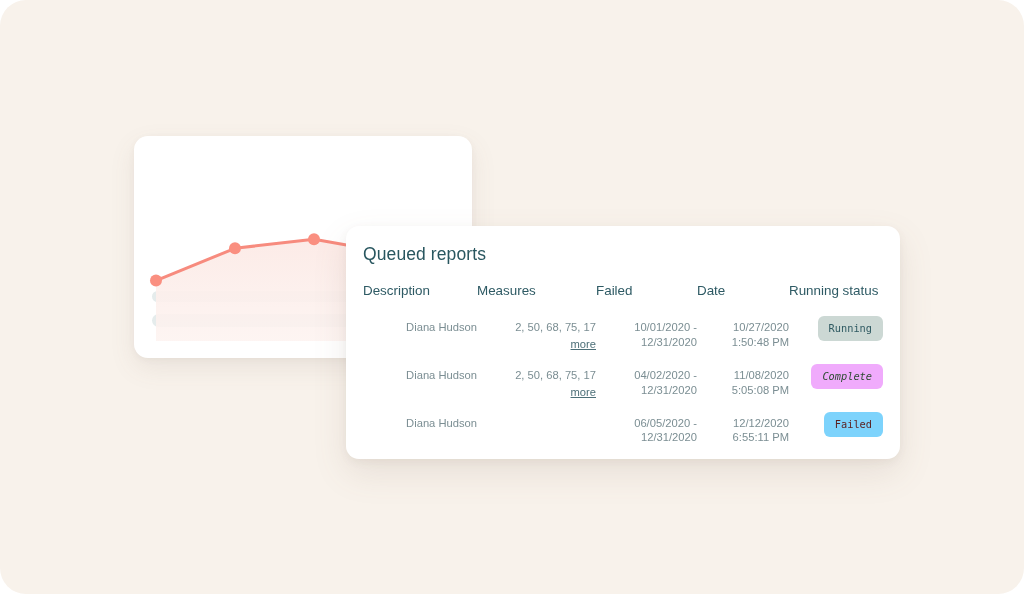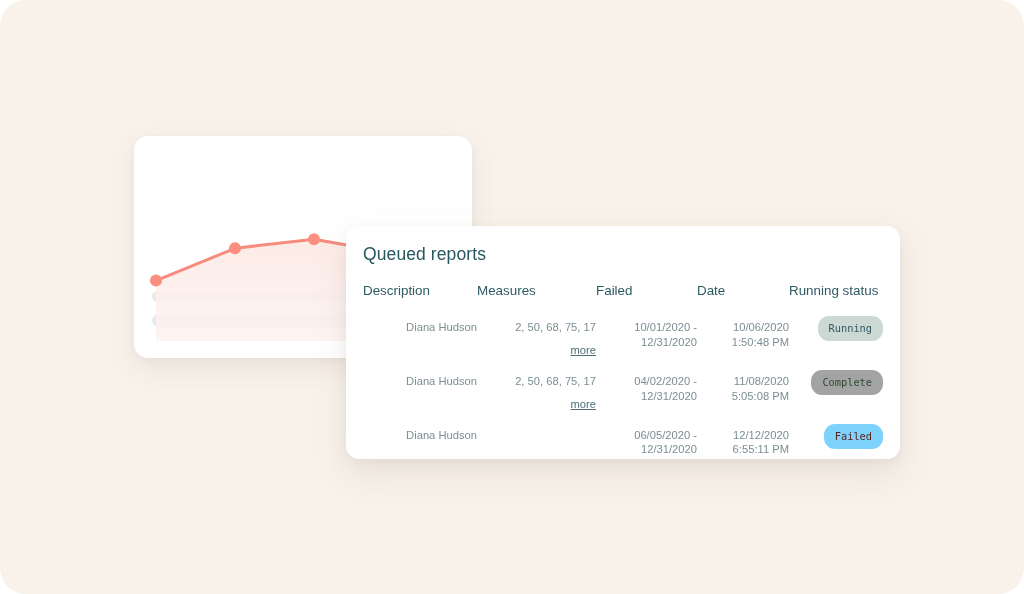--- a/index.html
+++ b/index.html
@@ -109,37 +109,37 @@
   }
   .col-description { width: 114px; }
   .col-measures    { width: 119px; }
   .col-period      { width: 101px; }
   .col-date        { width: 92px;  }
   .col-status      { width: 94px;  }
 
   .measures-line { display: block; margin-left: 12px; }
   .more-link {
     display: inline-block;
-    margin-top: 8px;
+    margin-top: 2px;
     color: #4d6f78;
     text-decoration: underline;
     cursor: pointer;
   }
 
   .badge {
     display: inline-block;
     font-family: "DejaVu Sans Mono", monospace;
     font-size: 10.3px;
     line-height: 1;
     padding: 7px 11px 8px 11px;
-    border-radius: 11px;
+    border-radius: 6px;
     white-space: nowrap;
   }
   .badge-running  { background: #ccd8d4; color: #2f5a62; }
-  .badge-complete { background: #a3a3a3; color: #2c4b30; }
+  .badge-complete { background: #f0abfc; color: #2c4b30; font-style: italic; }
   .badge-failed   { background: #7dd3fc; color: #5a1f1e; }
 
   .row-status-cell { padding-top: 4px !important; }
 </style>
 </head>
 <body>
 
 <div id="stage">
 
   <div id="back-card">
@@ -193,21 +193,21 @@
       <tbody id="reports-body">
 
       <tr>
             <td>Diana Hudson</td>
             <td><span class="measures-line">2, 50, 68, 75, 17</span><span class="more-link">more</span></td>
             <td>
               <div>10/01/2020 -</div>
               <div>12/31/2020</div>
             </td>
             <td>
-              <div>10/06/2020</div>
+              <div>10/27/2020</div>
               <div>1:50:48 PM</div>
             </td>
             <td class="row-status-cell"><span class="badge badge-running">Running</span></td>
           </tr>
           <tr>
             <td>Diana Hudson</td>
             <td><span class="measures-line">2, 50, 68, 75, 17</span><span class="more-link">more</span></td>
             <td>
               <div>04/02/2020 -</div>
               <div>12/31/2020</div>

